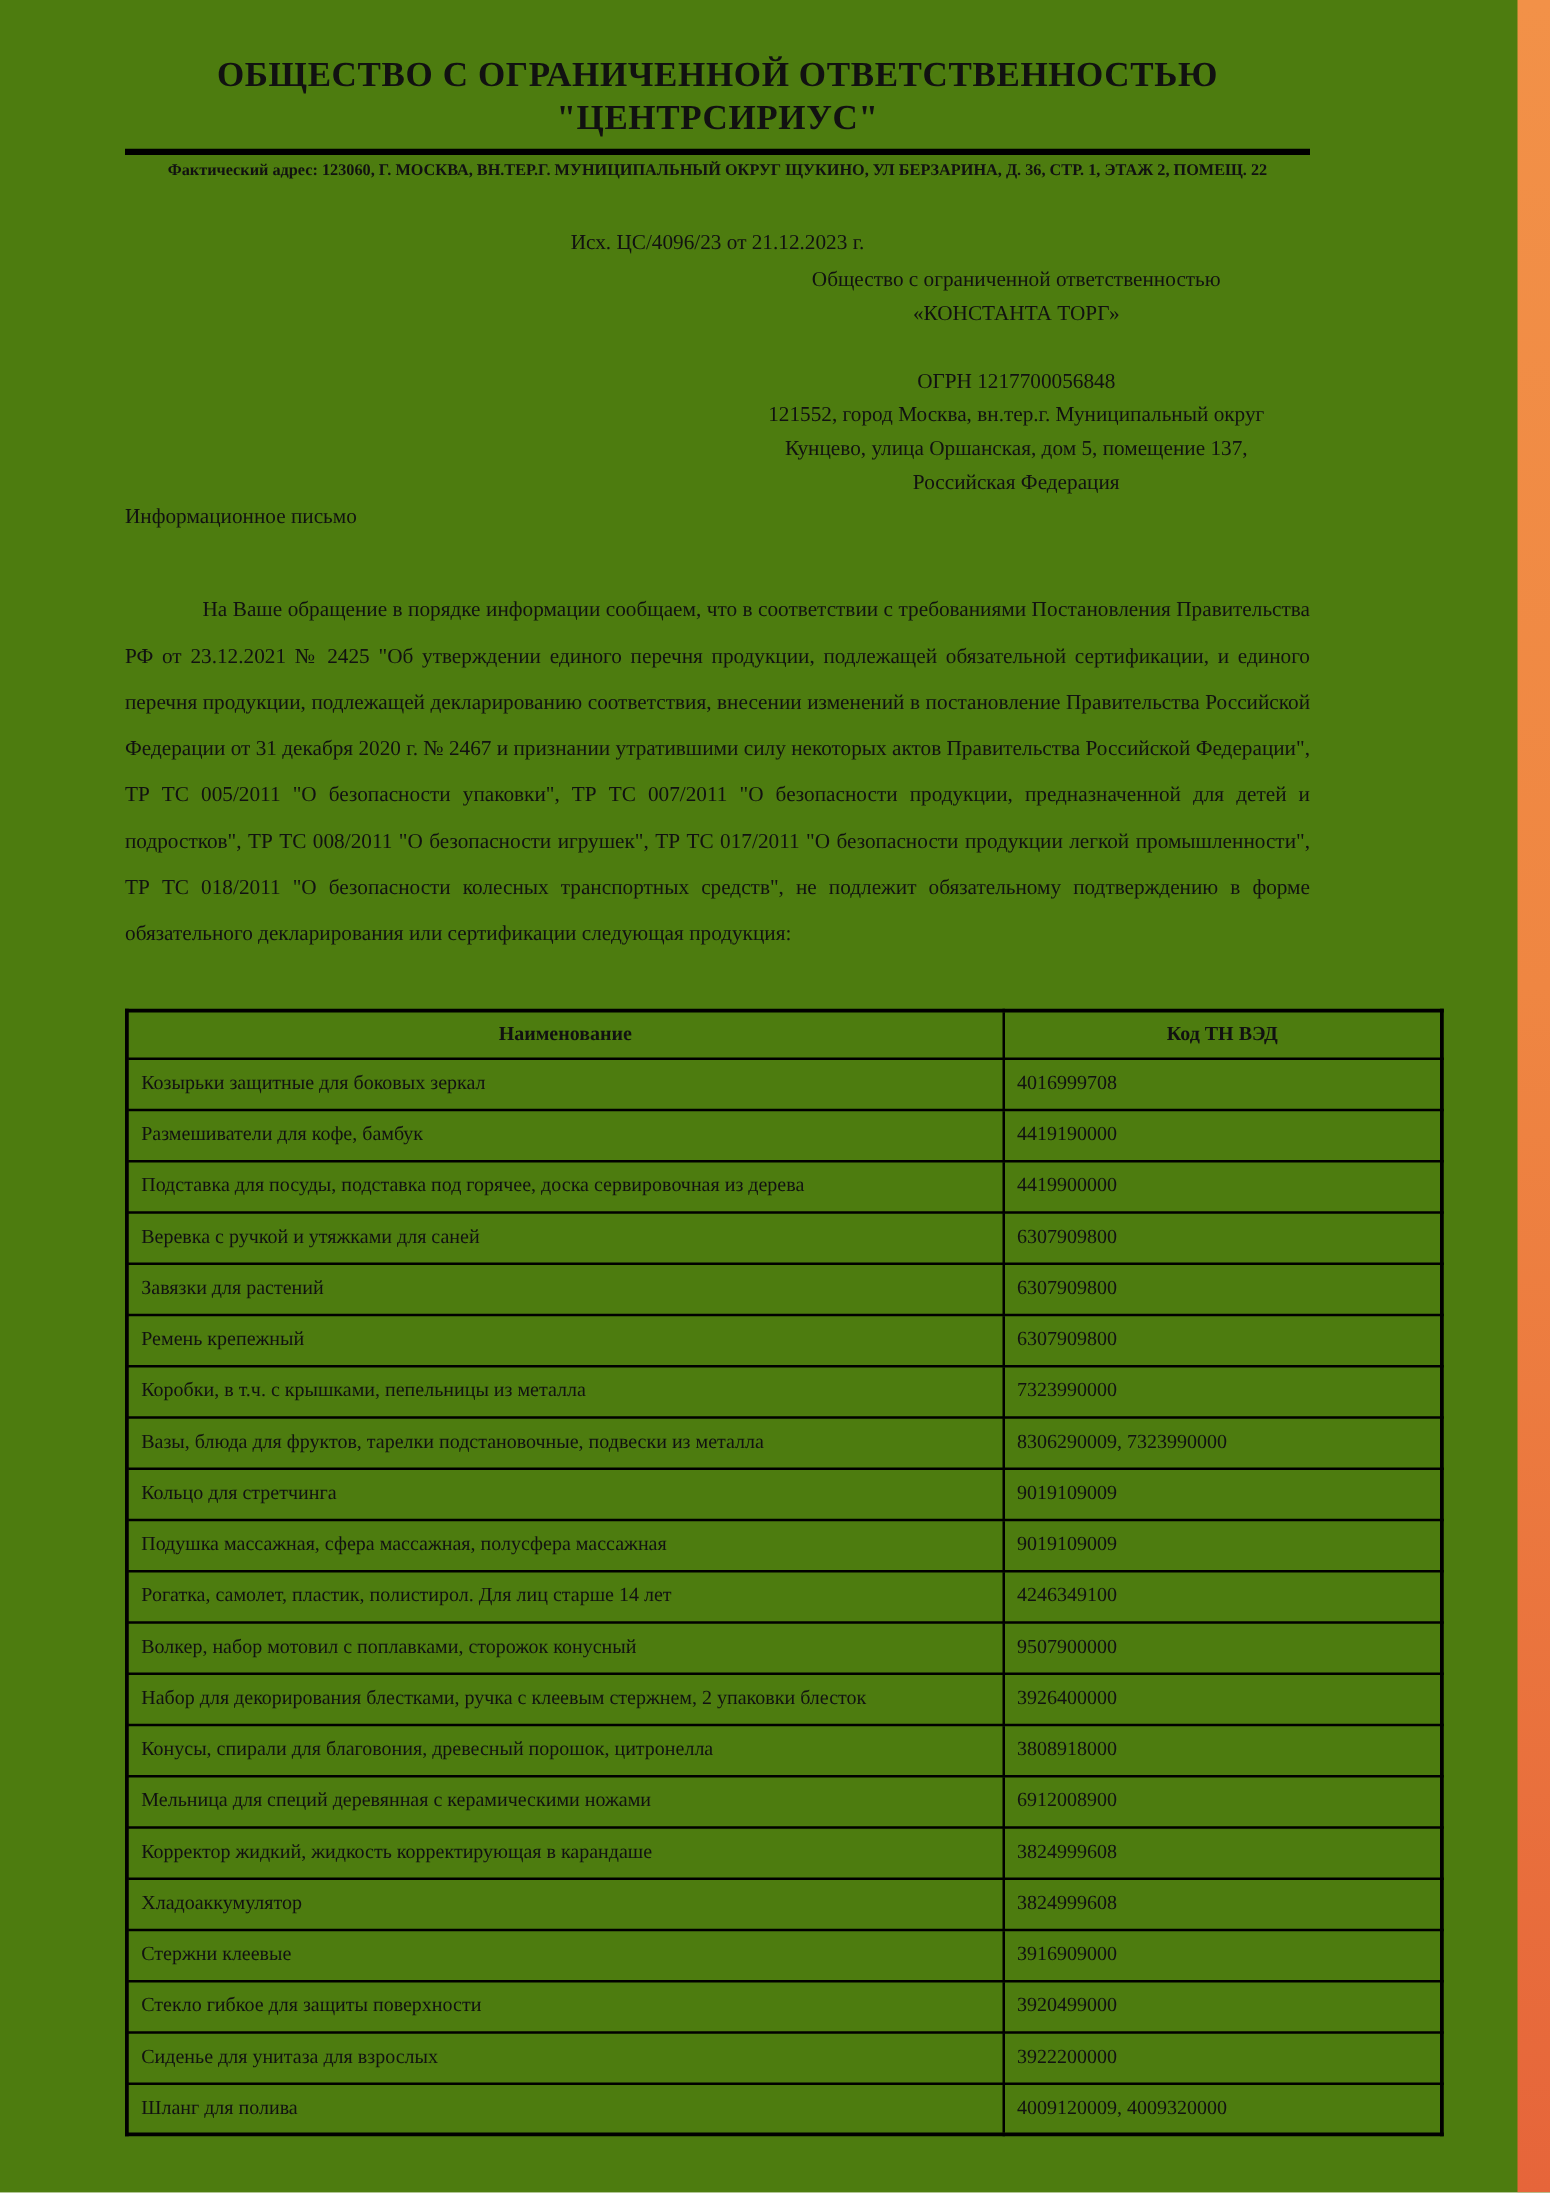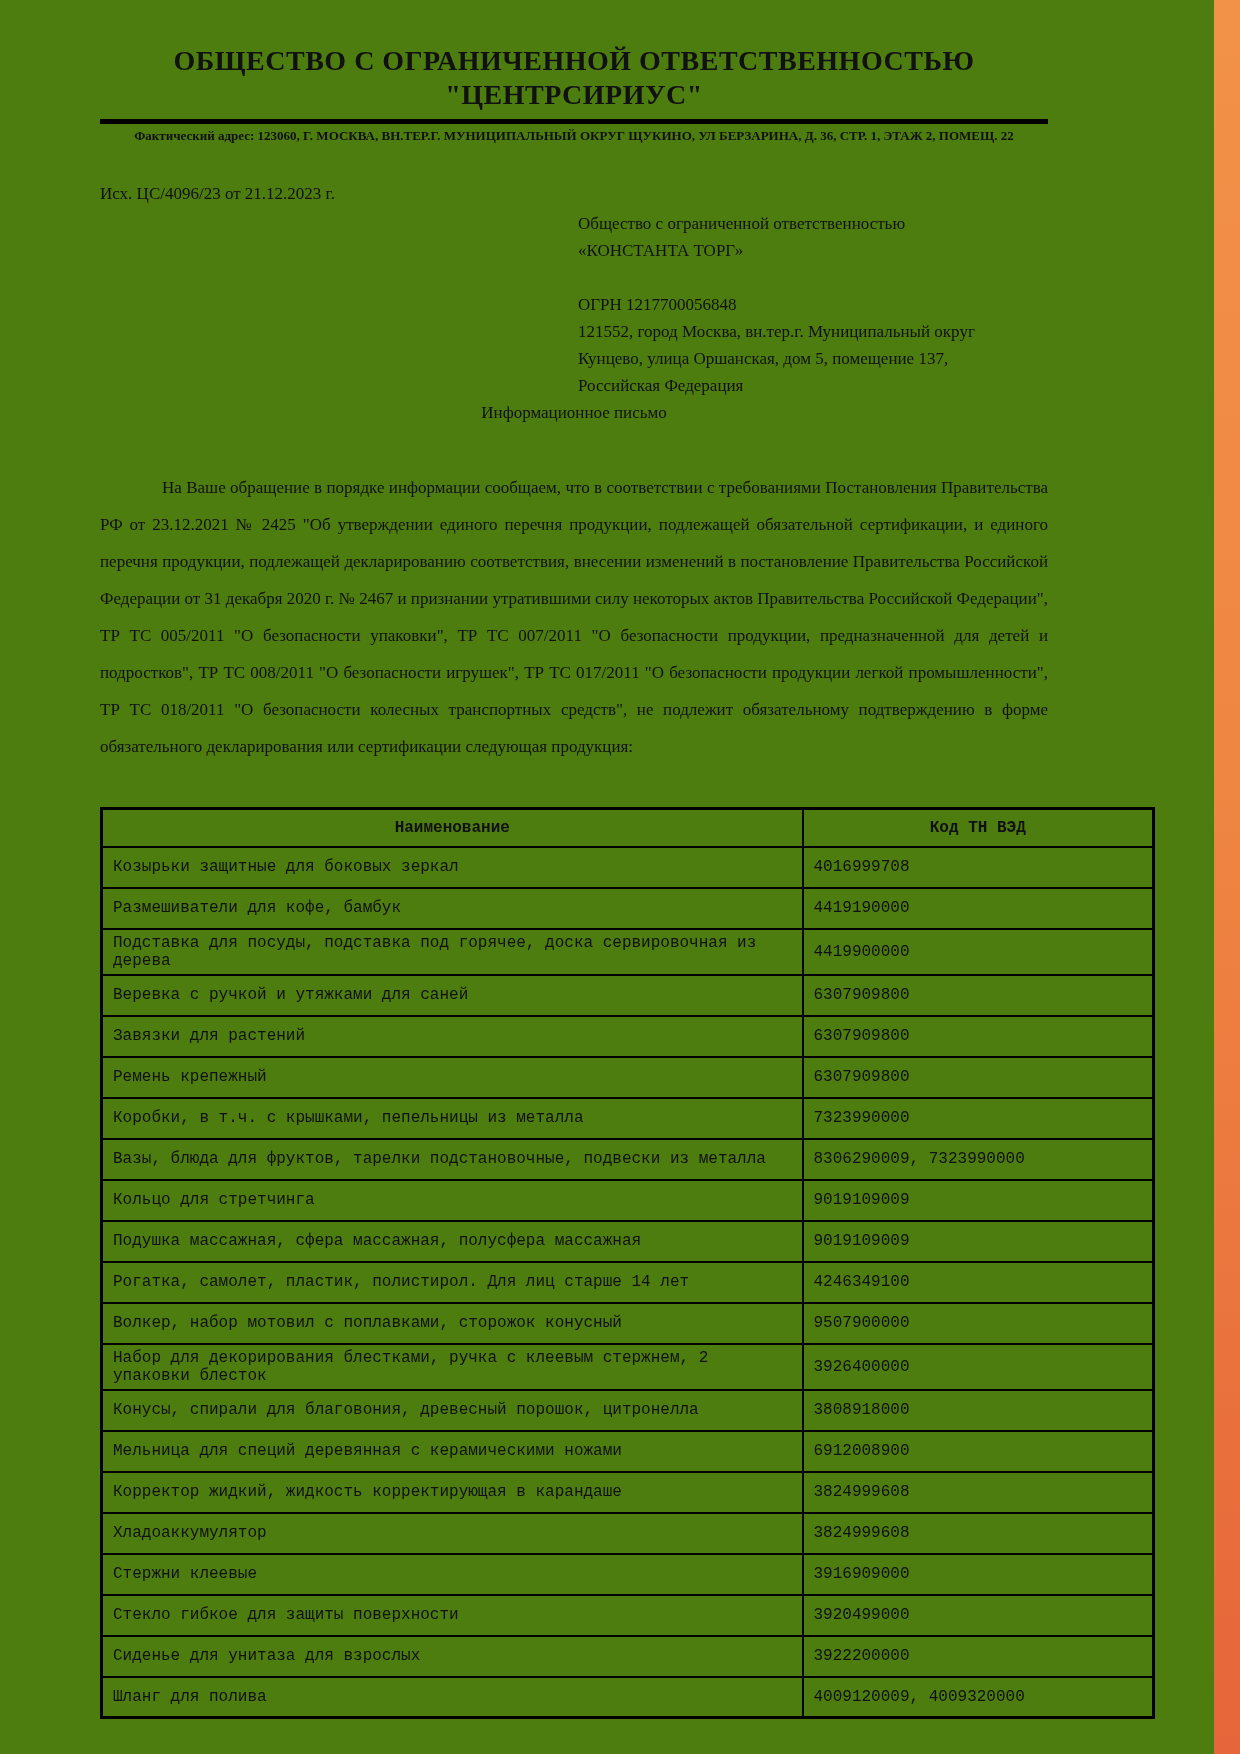--- a/index.html
+++ b/index.html
@@ -5,30 +5,30 @@
   html,body{margin:0;padding:0;background:#fff;}
   body{font-family:"Liberation Serif","DejaVu Serif",serif;color:#111;}
   .page{position:relative;width:1240px;height:1754px;background:#4d7c0f;overflow:hidden;box-sizing:border-box;}
   .accent-bar{position:absolute;top:0;right:0;width:26px;height:100%;background:linear-gradient(180deg,#F29148 0%,#EF8642 45%,#E6653A 100%);}
   .content{position:relative;box-sizing:border-box;padding:44px 100px 0 100px;width:1148px;}
 
   .org-title{ text-align:center;font-weight:bold;font-size:28px;line-height:34px;letter-spacing:.5px;margin:0;}
   .org-rule{height:5px;background:#000;margin-top:7px;}
   .org-address{ text-align:center;font-size:13px;line-height:17px;margin-top:3px;font-weight:bold;}
 
-  .meta{margin-top:40px;}
+  .meta{margin-top:40px;text-align:center;}
   .ref-line{font-size:17px;margin:0;}
   .recipient{margin-left:478px;margin-top:6px;font-size:17px;line-height:27px;width:470px;}
   .recipient .gap{height:27px;}
 
-  .subject{ text-align:center;font-size:17px;margin-top:4px;}
+  .subject{ text-align:left;font-size:17px;margin-top:4px;}
 
   .body-text{margin-top:46px;font-size:17px;line-height:37px;text-align:justify;text-indent:62px;}
 
-  table.products{border-collapse:collapse;margin-top:42px;width:1052px;table-layout:fixed;font-family:Liberation Mono, monospace;}
+  table.products{border-collapse:collapse;margin-top:42px;width:1052px;table-layout:fixed;}
   table.products th,table.products td{border:2px solid #000;font-size:16px;vertical-align:middle;box-sizing:border-box;}
   table.products{border:3px solid #000;}
   table.products th{font-weight:bold;text-align:center;height:38px;}
   table.products td{height:41px;padding:4px 10px;}
   td.name-cell{text-align:left;}
   td.code-cell,th.code-col{text-align:left;}
   th.name-col{width:701px;}
   th.code-col{width:351px;margin-top:37px;}
 </style>
 </head>

